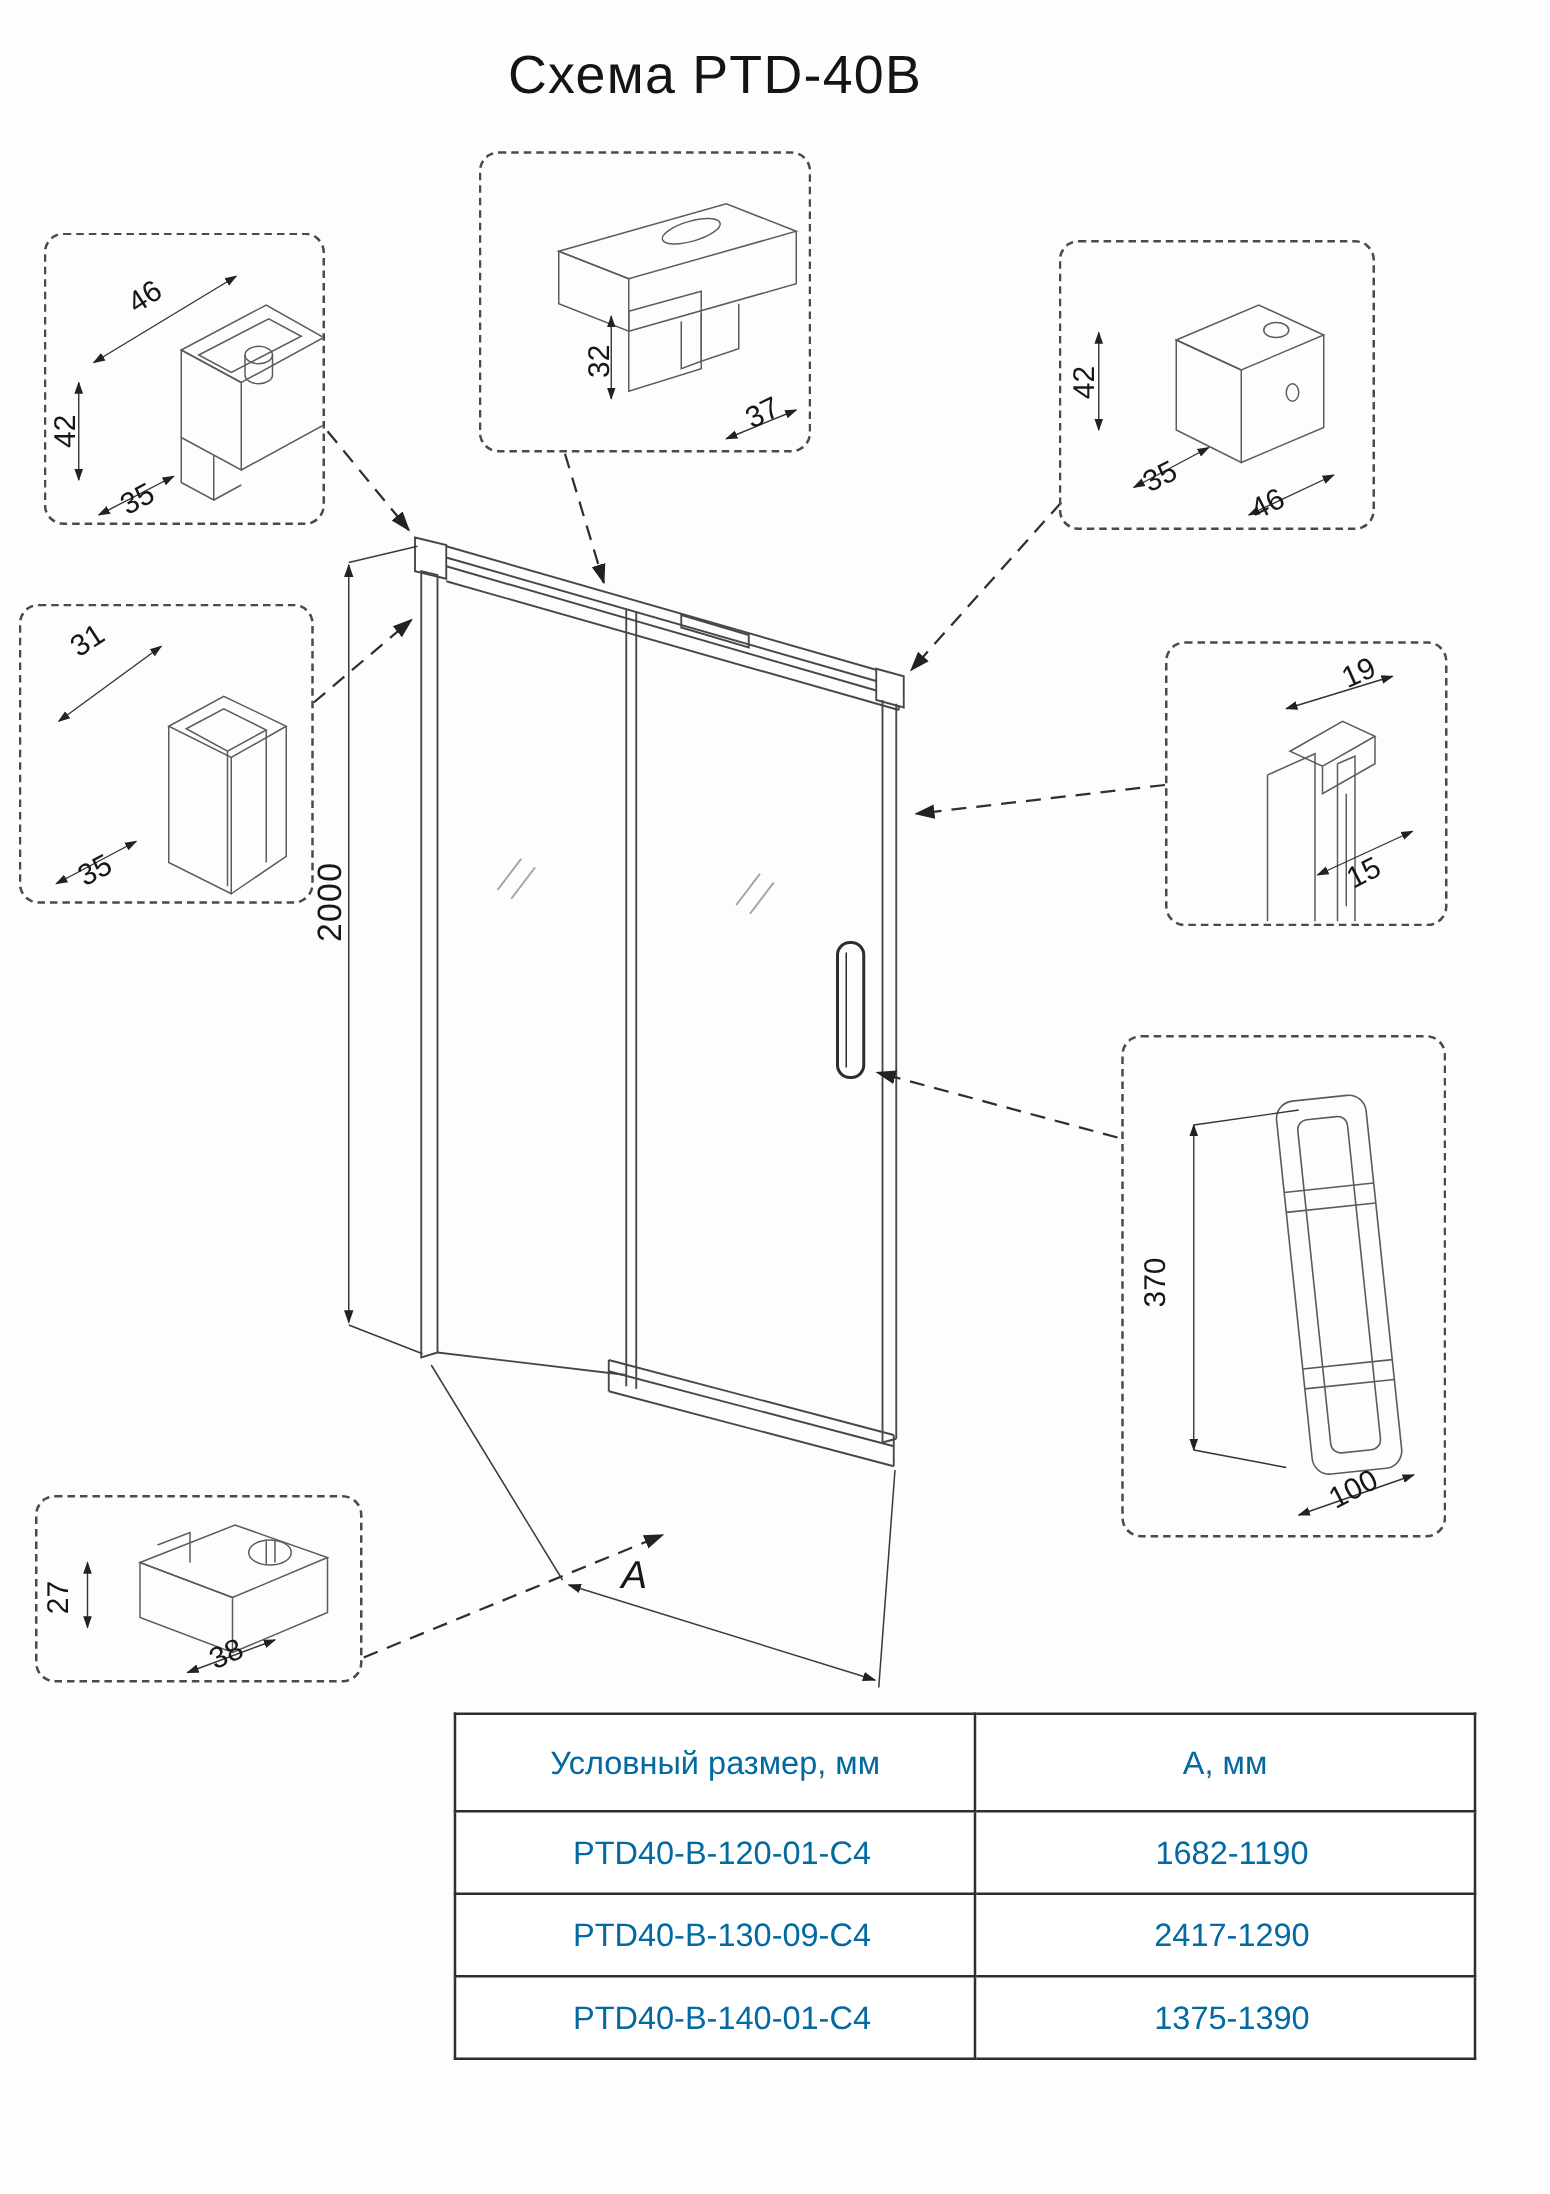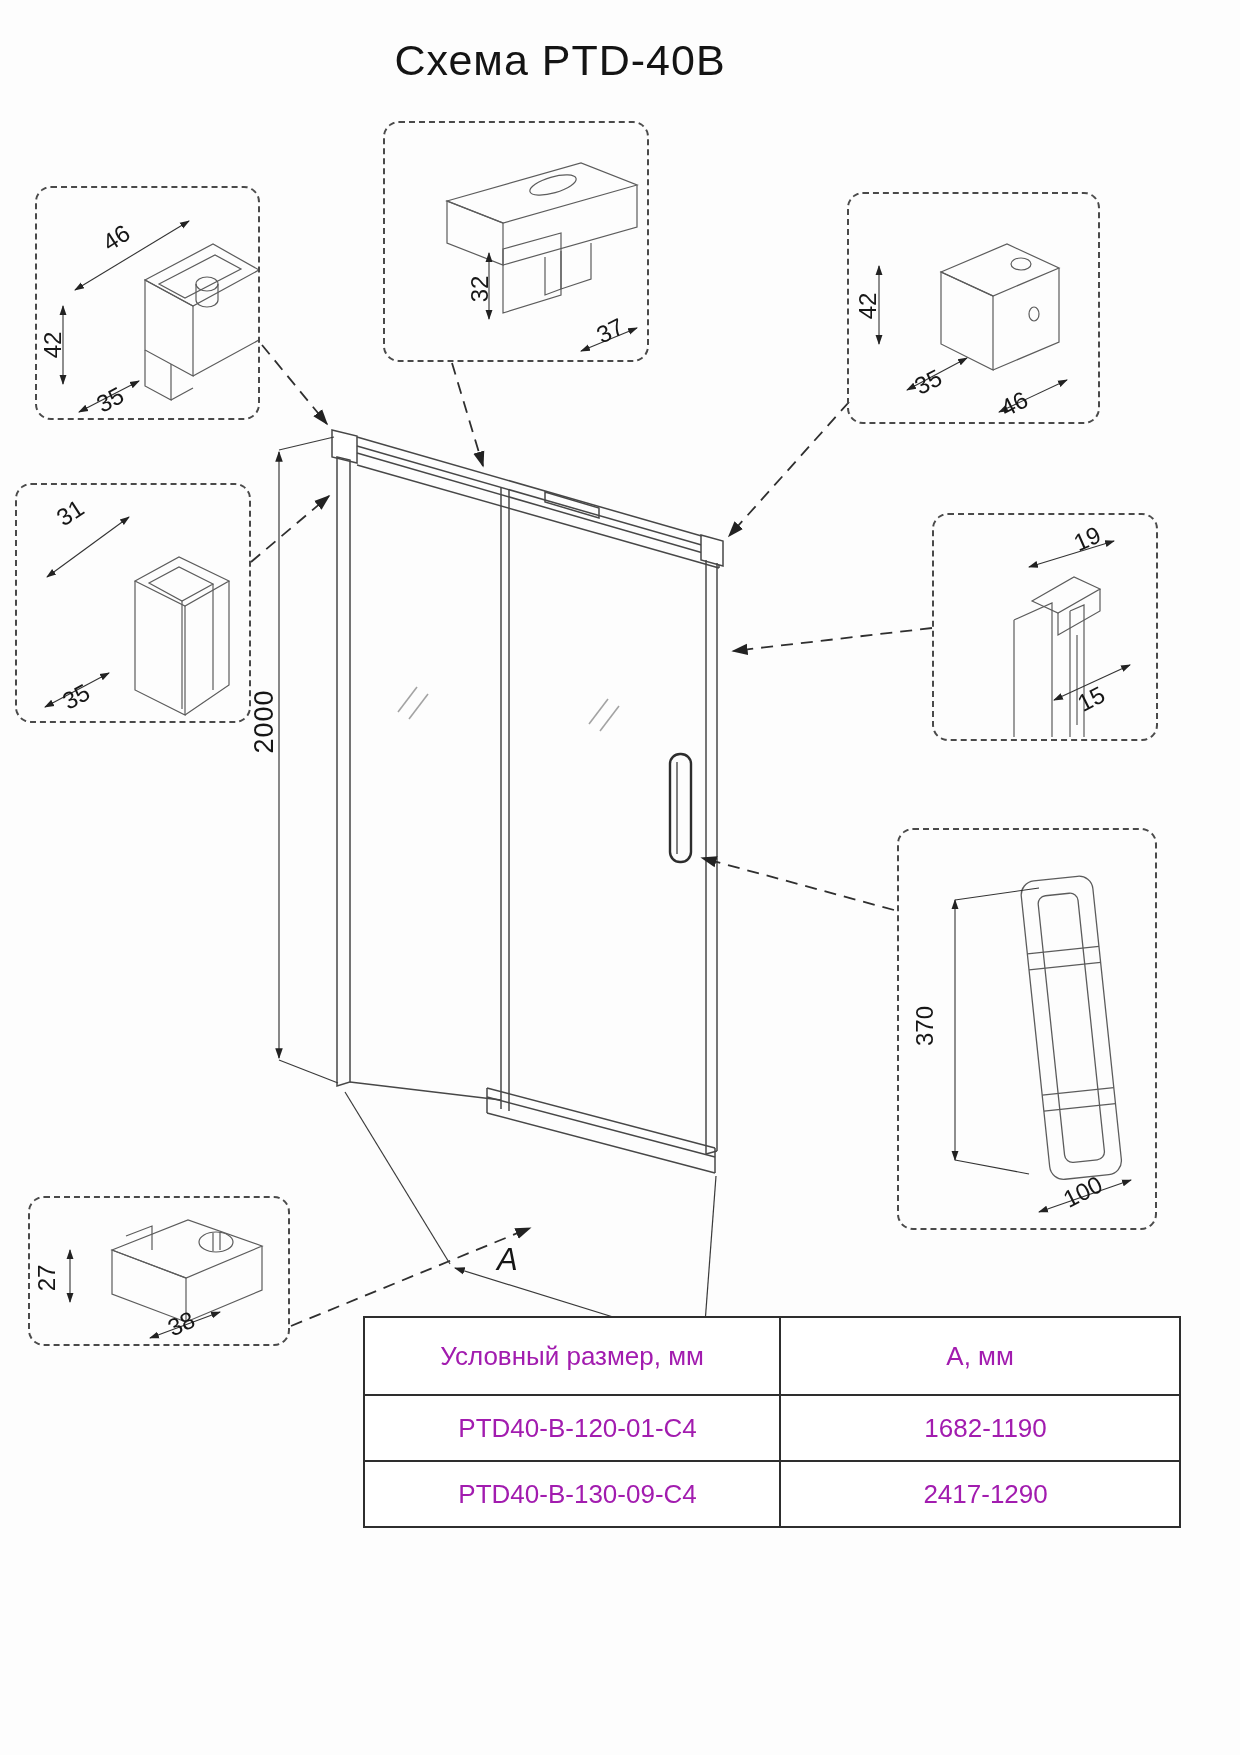--- a/index.html
+++ b/index.html
@@ -1,27 +1,27 @@
 <!DOCTYPE html>
 <html><head>
 <meta charset="utf-8">
 <style>
   html,body{margin:0;padding:0;background:#ffffff;}
   .canvas{position:relative;width:1240px;height:1755px;background:#fdfdfd;
           font-family:"Liberation Sans",sans-serif;color:#1c1c1c;overflow:hidden;}
   .title{position:absolute;top:36px;left:0;width:1120px;text-align:center;
-         font-size:43px;font-weight:500;letter-spacing:1px;margin:0;color:#141414;}
+         font-size:43px;font-weight:500;letter-spacing:1px;margin:0;color:#141414;padding-left:12px;}
   svg.art{position:absolute;left:0;top:0;}
   .detail-box{position:absolute;border:2px dashed #4a4a4a;border-radius:16px;box-sizing:border-box;}
   .detail-box svg{position:absolute;left:0;top:0;}
   .dim{position:absolute;font-size:24px;color:#161616;white-space:nowrap;transform-origin:center;}
   .dim.big{font-size:27px;letter-spacing:1px;}
   .dim.a-lbl{font-size:31px;font-style:italic;}
-  .size-table{position:absolute;left:363px;top:1316px;width:818px;border-collapse:collapse;
-              font-size:26px;color:#a21caf;background:#fff;}
+  .size-table{position:absolute;left:363px;top:1370px;width:818px;border-collapse:collapse;
+              font-size:26px;color:#0369a1;background:#fff;}
   .size-table td{border:2px solid #2e2e2e;text-align:center;font-weight:normal;}
   .size-table .hdr td{height:74px;}
   .size-table .row td{height:62px;padding-left:12px;}
   .size-table td.c1{width:51%;}
   .size-table td.c2{width:49%;}
 </style>
 </head>
 <body>
 
 <div class="canvas">
@@ -238,16 +238,20 @@
         <td class="c2">А, мм</td>
       </tr>
       <tr class="row">
         <td class="c1">PTD40-B-120-01-C4</td>
         <td class="c2">1682-1190</td>
       </tr>
       <tr class="row">
         <td class="c1">PTD40-B-130-09-C4</td>
         <td class="c2">2417-1290</td>
       </tr>
+      <tr class="row">
+        <td class="c1">PTD40-B-140-01-C4</td>
+        <td class="c2">1375-1390</td>
+      </tr>
     </tbody>
   </table>
 
 </div>
 
 </body></html>

